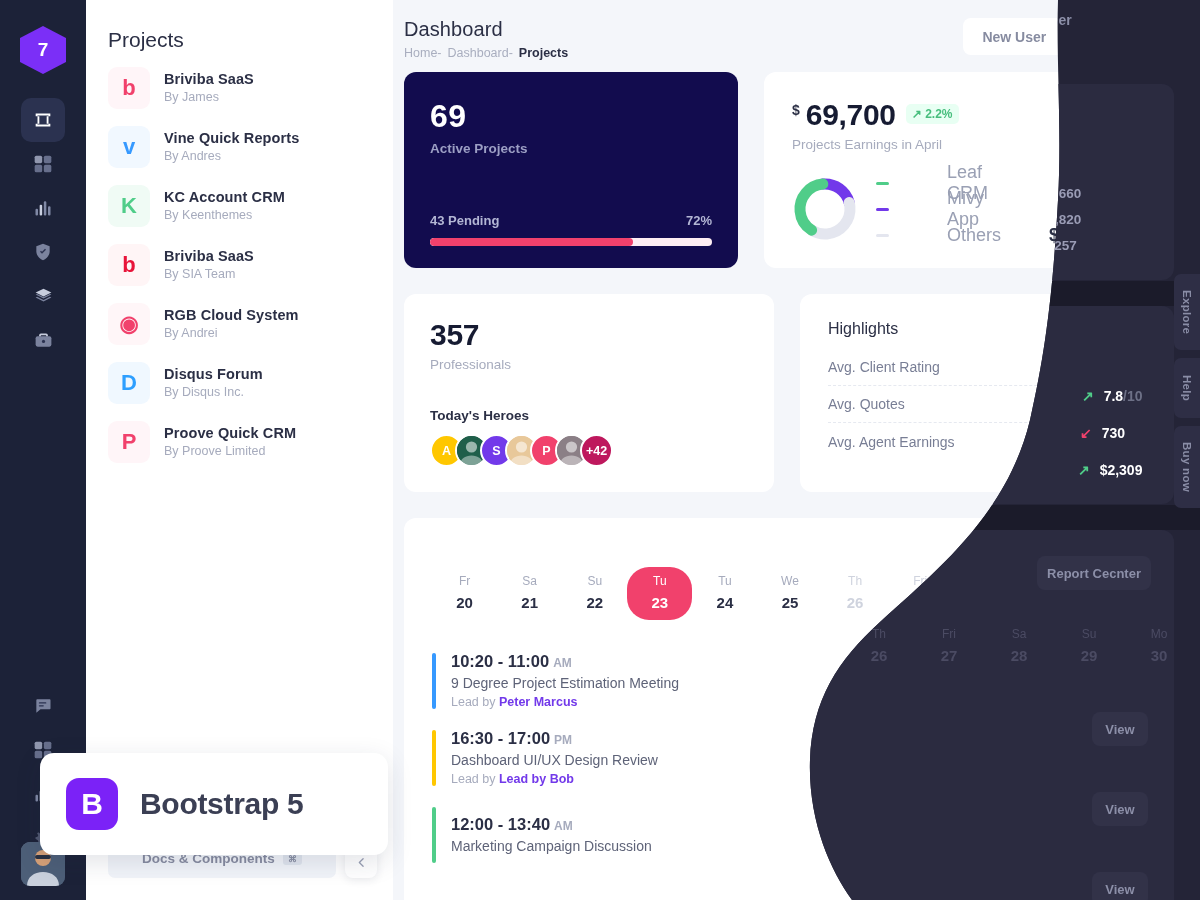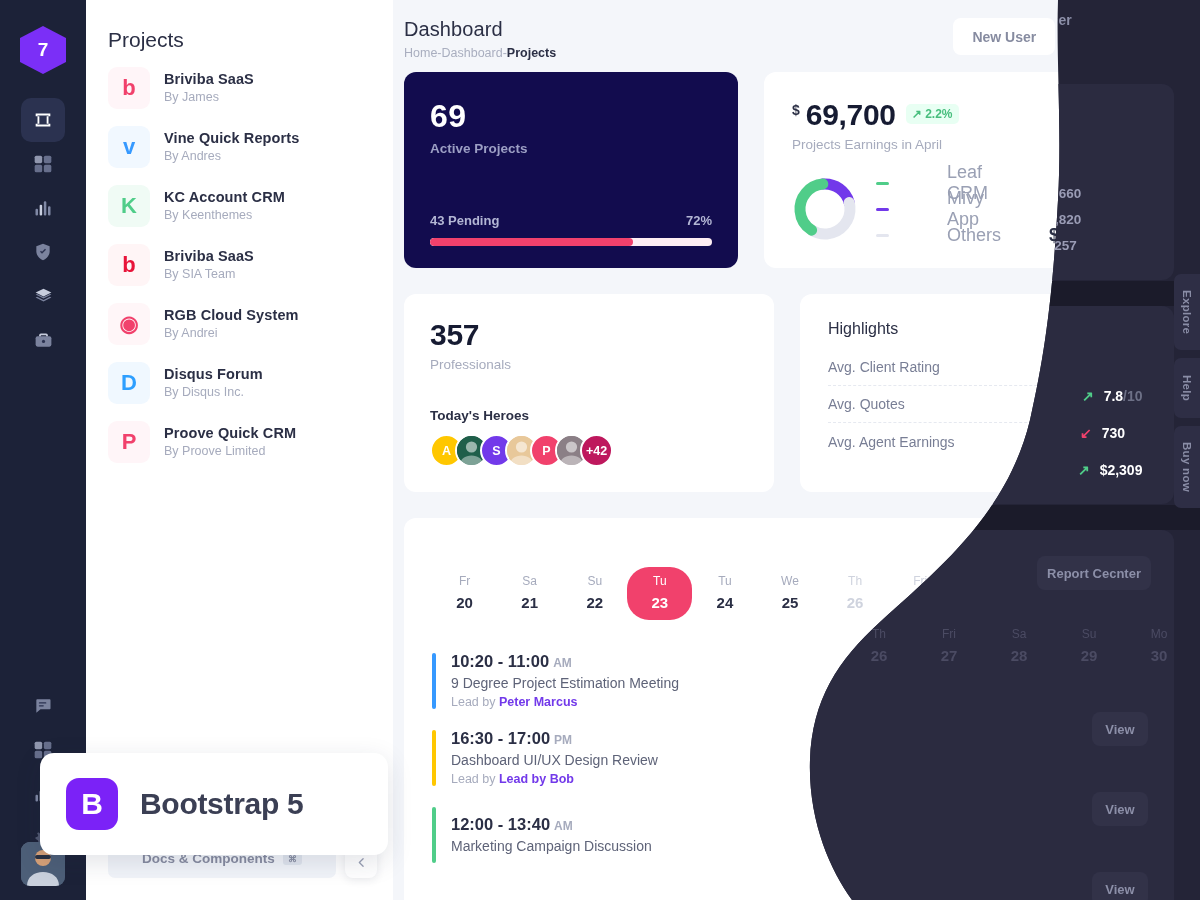--- a/index.html
+++ b/index.html
@@ -87,24 +87,24 @@
     background: #ffffff; border-radius: 8px;
     display: flex; align-items: center; justify-content: center;
     box-shadow: 0 2px 8px rgba(40,50,80,.10);
   }
 
   
   #main { position: absolute; left: 393px; top: 0; right: 0; height: 900px; }
 
   #topbar {
     display: flex; align-items: flex-start; justify-content: space-between;
-    padding: 18px 32px 0 11px;
+    padding: 18px 22px 0 11px;
   }
   #page-title { font-size: 20px; color: #2b2f45; font-weight: 400; letter-spacing: .1px; }
-  #breadcrumb { margin-top: 5px; display: flex; gap: 0; font-size: 12.5px; }
+  #breadcrumb { margin-top: 5px; display: flex; gap: 6px; font-size: 12.5px; }
   .crumb { color: #a9aebf; }
   .crumb.current { color: #2b2f45; font-weight: bold; }
   #topbar-actions { display: flex; gap: 9px; align-items: center; }
   #new-user-btn {
     background: #fff; border-radius: 8px; height: 37px; padding: 0 19px;
     display: flex; align-items: center; font-size: 14px; color: #868ba0; font-weight: bold;
   }
   #new-goal-btn {
     background: #0e9bf5; border-radius: 8px; height: 37px; padding: 0 20px;
     display: flex; align-items: center; font-size: 14px; color: #fff; font-weight: bold;

